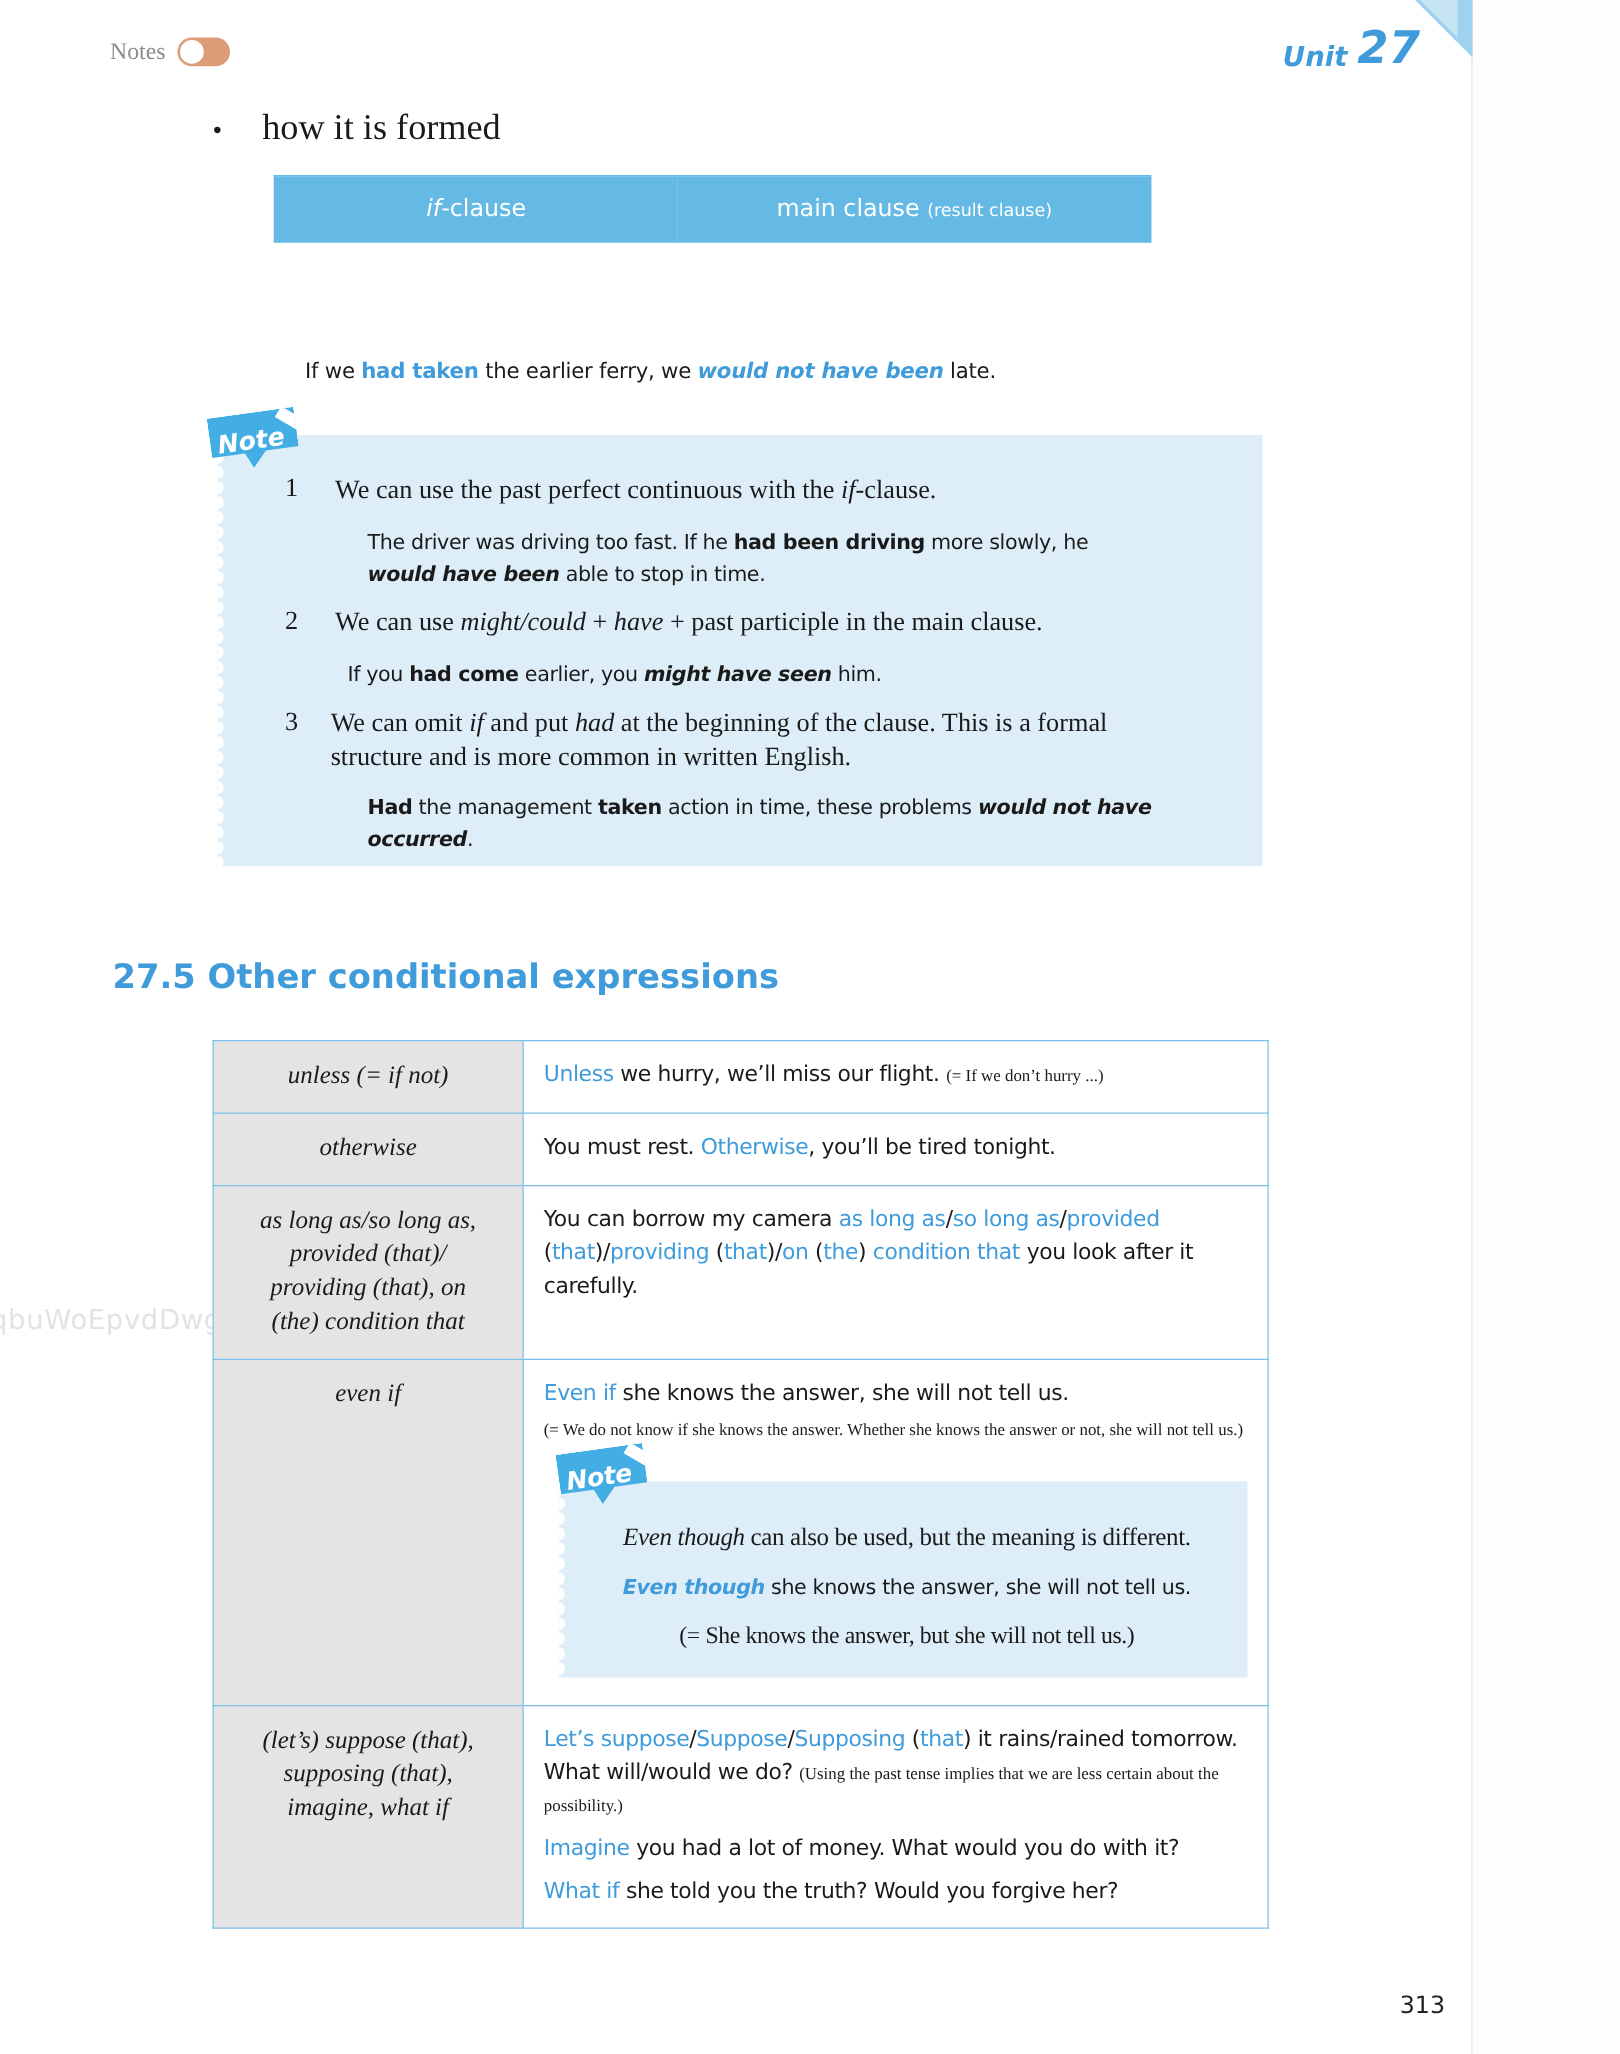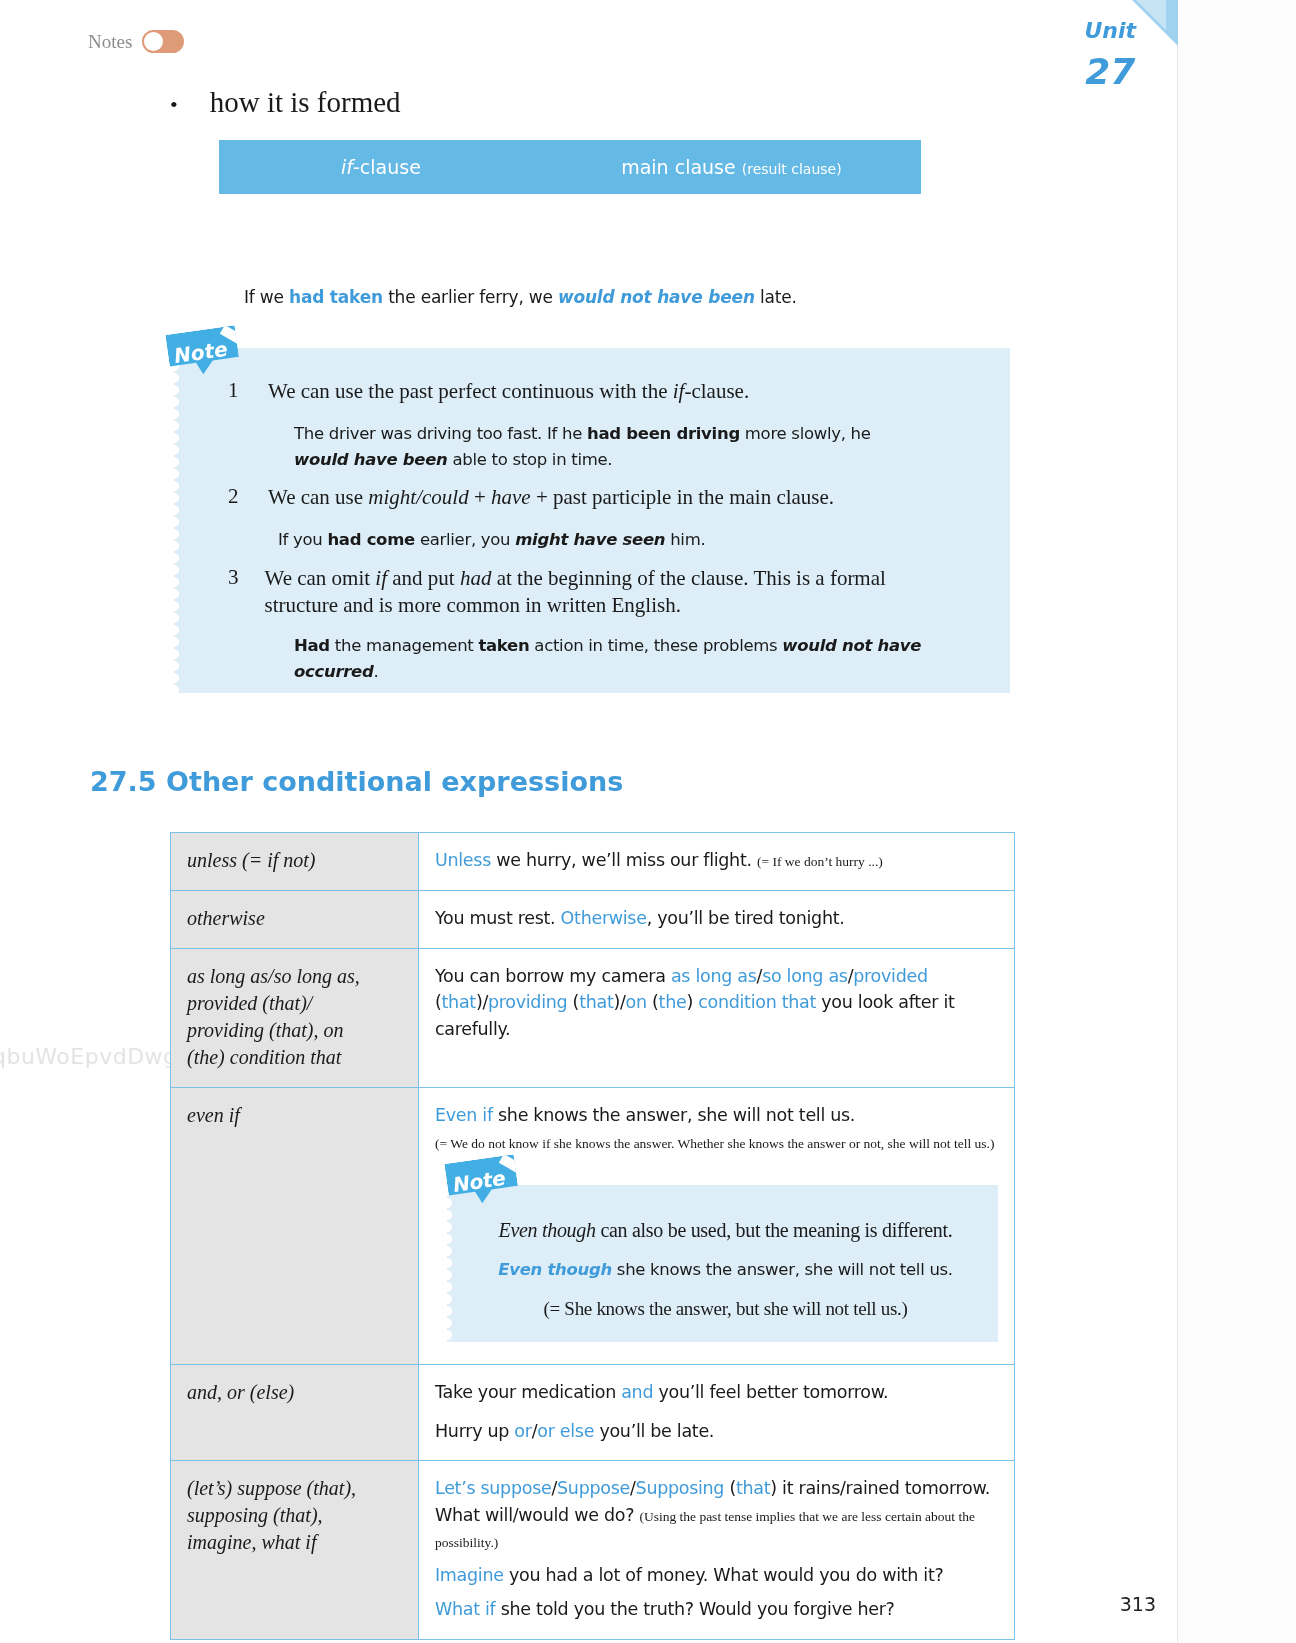--- a/index.html
+++ b/index.html
@@ -43,25 +43,24 @@
   }
   .toggle .knob {
     position:absolute; left:2px; top:2px;
     width:19px; height:19px; border-radius:50%;
     background:#ffffff;
   }
 
   
   .unit-badge {
     position:absolute; right:160px; top:18px;
-    display:flex; align-items:center; gap:8px;
+    display:flex; align-items:flex-end; gap:8px;
     font-family:"DejaVu Sans", sans-serif;
     font-style:italic; font-weight:bold;
     color:#3f9bd9;
-    flex-direction:column;
   }
   .unit-word { font-size:22px; }
   .unit-num { font-size:36px; color:#3f9bd9; }
 
   
   .bullet-row {
     position:absolute; left:170px; top:86px;
     display:flex; gap:32px; align-items:baseline;
   }
   .bullet-dot { font-size:22px; line-height:1; }
@@ -176,20 +175,21 @@
     padding:14px 16px 16px 16px;
   }
   .expr-table td.key {
     width:215px;
     background:#e4e4e4;
     font-family:"Liberation Serif", serif;
     font-style:italic;
     font-size:20px;
     line-height:1.35;
     white-space:pre-line;
+    text-align:center;
   }
   .expr-table td.val {
     background:#ffffff;
     font-family:"DejaVu Sans", sans-serif;
     font-size:17.5px;
     line-height:1.5;
     letter-spacing:-.3px;
   }
   .small-note {
     font-family:"Liberation Serif", serif;
@@ -360,27 +360,20 @@
           <span>Note</span>
           <span class="pencil"></span>
         </div>
         <p class="inner-line1"><i>Even though</i><span> can also be used, but the meaning is different.</span></p>
         <p class="inner-line2"><span class="blue-bi">Even though</span><span> she knows the answer, she will not tell us.</span></p>
         <p class="inner-line3">(= She knows the answer, but she will not tell us.)</p>
       </div>
     </td>
   </tr>
   <tr>
-    <td class="key">and, or (else)</td>
-    <td class="val">
-      <p>Take your medication <span class="blue">and</span> you’ll feel better tomorrow.</p>
-      <p>Hurry up <span class="blue">or</span>/<span class="blue">or else</span> you’ll be late.</p>
-    </td>
-  </tr>
-  <tr>
     <td class="key">(let’s) suppose (that),
 supposing (that),
 imagine, what if</td>
     <td class="val">
       <p style="margin-bottom:8px;"><span class="blue">Let’s suppose</span>/<span class="blue">Suppose</span>/<span class="blue">Supposing</span> (<span class="blue">that</span>) it rains/rained tomorrow. What will/would we do? <span class="small-note">(Using the past tense implies that we are less certain about the possibility.)</span></p>
       <p style="margin-bottom:8px;"><span class="blue">Imagine</span> you had a lot of money. What would you do with it?</p>
       <p><span class="blue">What if</span> she told you the truth? Would you forgive her?</p>
     </td>
   </tr>
 </tbody>

